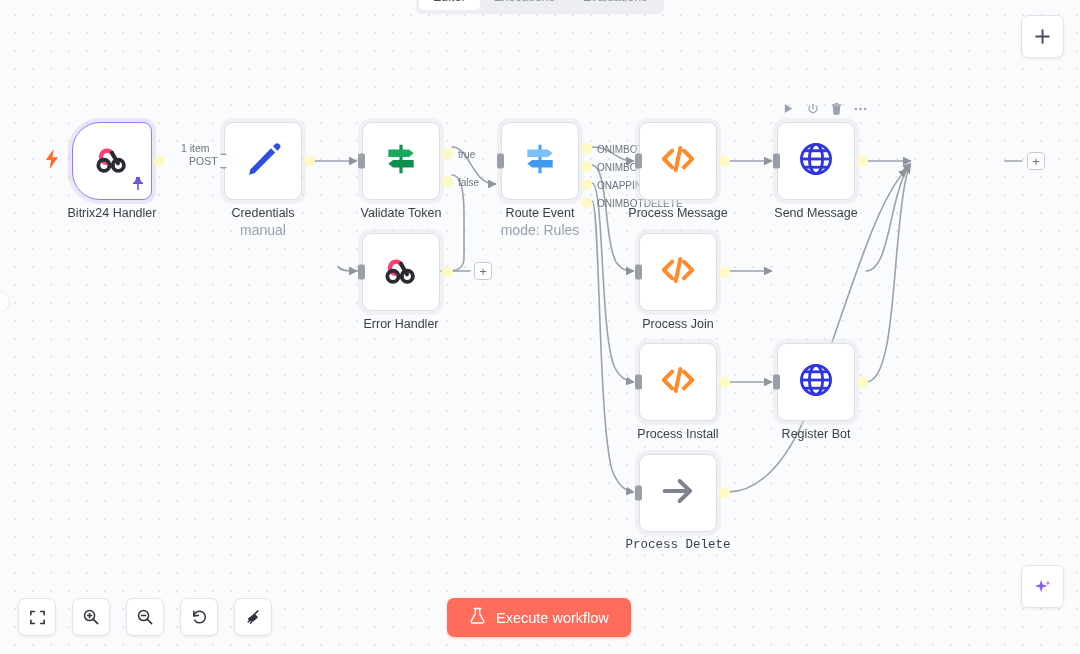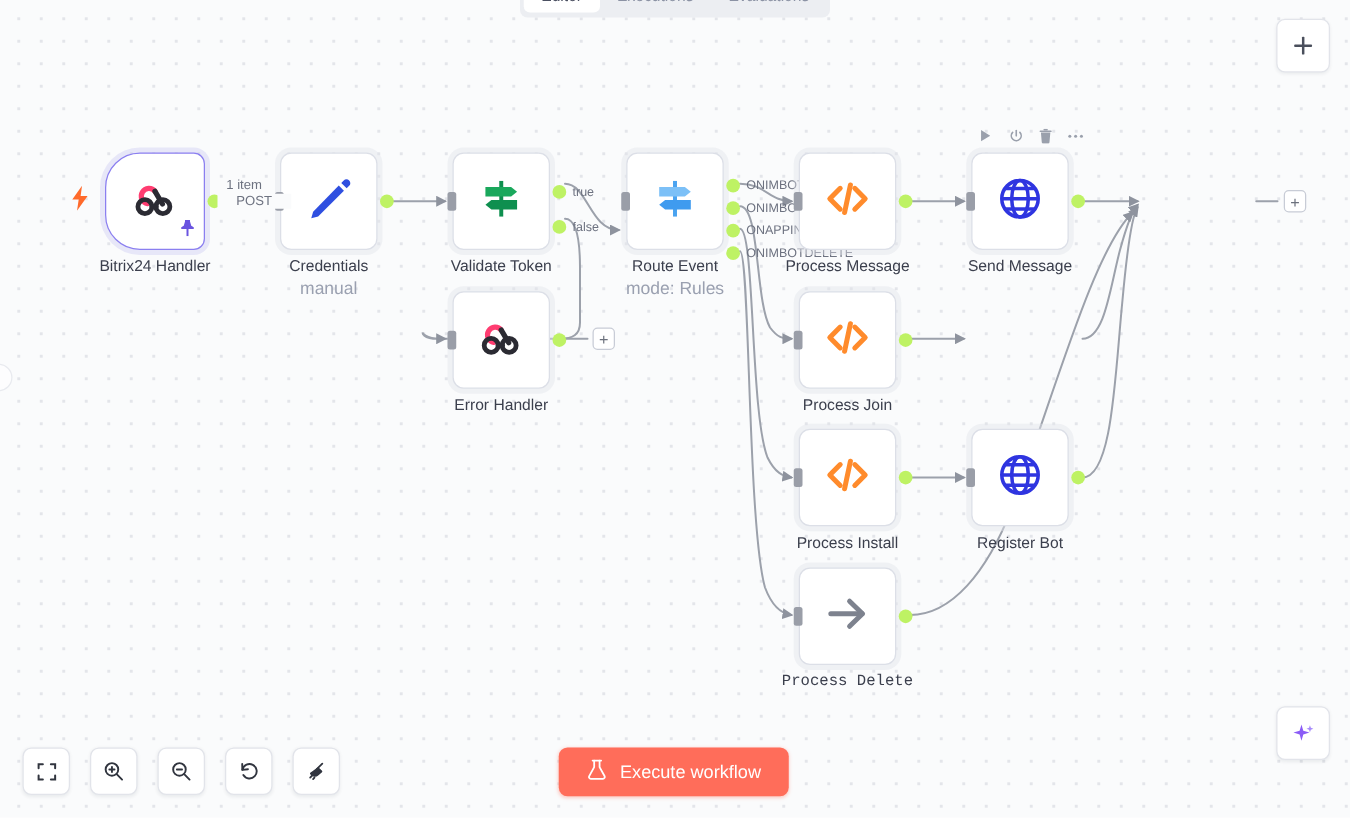--- a/index.html
+++ b/index.html
@@ -84,21 +84,21 @@
   
   .port-in {
     position: absolute; left: -5px; top: 50%;
     transform: translateY(-50%);
     width: 7px; height: 15px;
     background: #9a9ea8; border-radius: 2px;
   }
   .port-out {
     position: absolute; right: -14px;
     width: 11px; height: 11px;
-    background: #bef264; border-radius: 50%;
+    background: #fef9c3; border-radius: 50%;
   }
   .port-out.single { top: 50%; transform: translateY(-50%); }
   .port-lbl {
     position: absolute;
     left: 16px; top: 50%;
     transform: translateY(-50%);
     font-size: 10px;
     color: #6d7280;
     white-space: nowrap;
   }
@@ -232,21 +232,21 @@
       <path d="M 866 271 C 884 271 888 230 896 200 C 902 178 906 168 910 164" marker-end="url(#arrow)"></path>
 
       <path d="M 866 382 C 890 382 892 300 898 240 C 902 196 906 172 910 166" marker-end="url(#arrow)"></path>
 
       <path d="M 728 492 C 760 492 790 460 812 400 C 848 300 876 200 906 170" marker-end="url(#arrow)"></path>
 
       <path d="M 1005 161 L 1022 161"></path>
     </g>
   </svg>
 
-  <div class="node trigger" style="left:84px; top:122px;">
+  <div class="node trigger" style="left:72px; top:122px;">
     <div class="nbox">
       <span class="bolt-icon">
         <svg width="15" height="20" viewBox="0 0 12 18">
             <path d="M7 0 L0 10 L4.6 10 L3.4 18 L11 7.4 L6 7.4 Z" fill="#ff6a2b"></path>
           </svg>
       </span>
       <span class="icon">
         <svg width="42" height="42" viewBox="0 0 24 24">
           <path d="M8.6 14.2a3.5 3.5 0 1 1 3.4-5.6" fill="none" stroke="#ff3d71" stroke-width="2.4" stroke-linecap="round"></path>
           <path d="M12 8.6 L15.4 14.4" fill="none" stroke="#2b2b33" stroke-width="2.4" stroke-linecap="round"></path>

